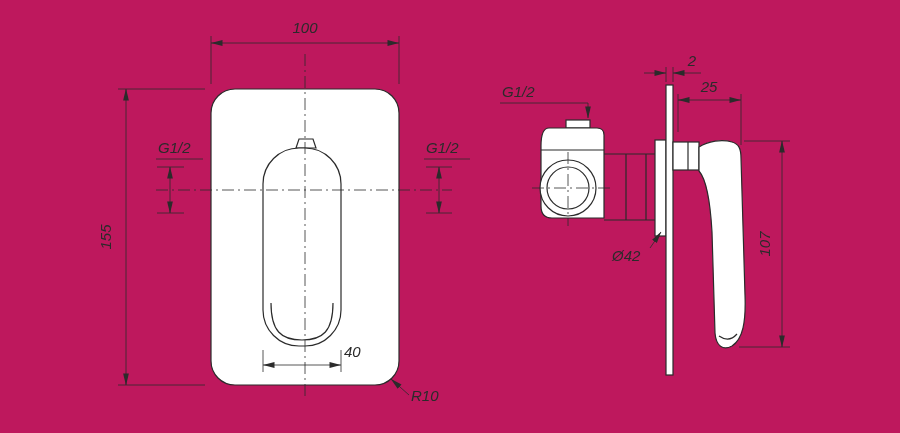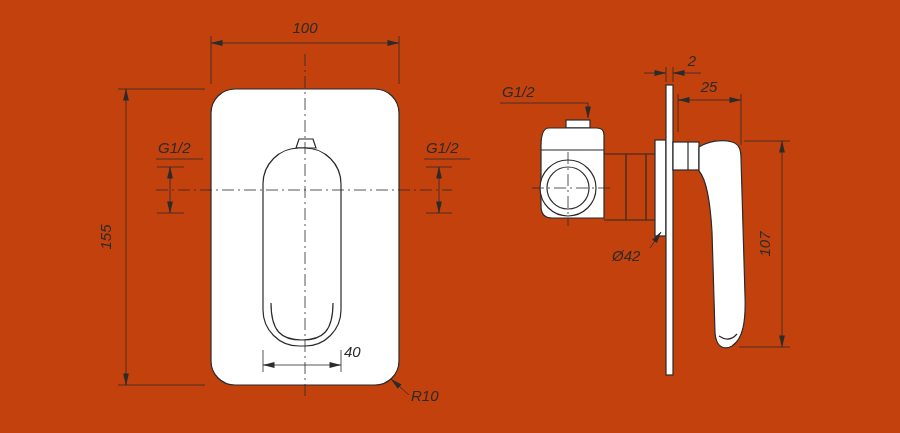--- a/index.html
+++ b/index.html
@@ -1,16 +1,16 @@
 <!DOCTYPE html>
 <html><head>
 <meta charset="utf-8">
 <style>
   html,body{margin:0;padding:0;background:#ffffff;}
-  #canvas{position:relative;width:900px;height:433px;background:#c2410c;overflow:hidden;
+  #canvas{position:relative;width:900px;height:433px;background:#be185d;overflow:hidden;
           font-family:"Liberation Sans", sans-serif;}
   svg{position:absolute;left:0;top:0;}
   .obj{stroke:#2b2b2b;stroke-width:1.2;fill:none;}
   .objf{stroke:#2b2b2b;stroke-width:1.2;fill:#ffffff;}
   .thin{stroke:#2b2b2b;stroke-width:0.8;fill:none;}
   .cl{stroke:#2b2b2b;stroke-width:0.8;fill:none;stroke-dasharray:12 4 2 4;}
   .dimtext{fill:#2b2b2b;font-size:15px;font-style:italic;font-family:"Liberation Sans",sans-serif;}
 </style>
 </head>
 <body>

